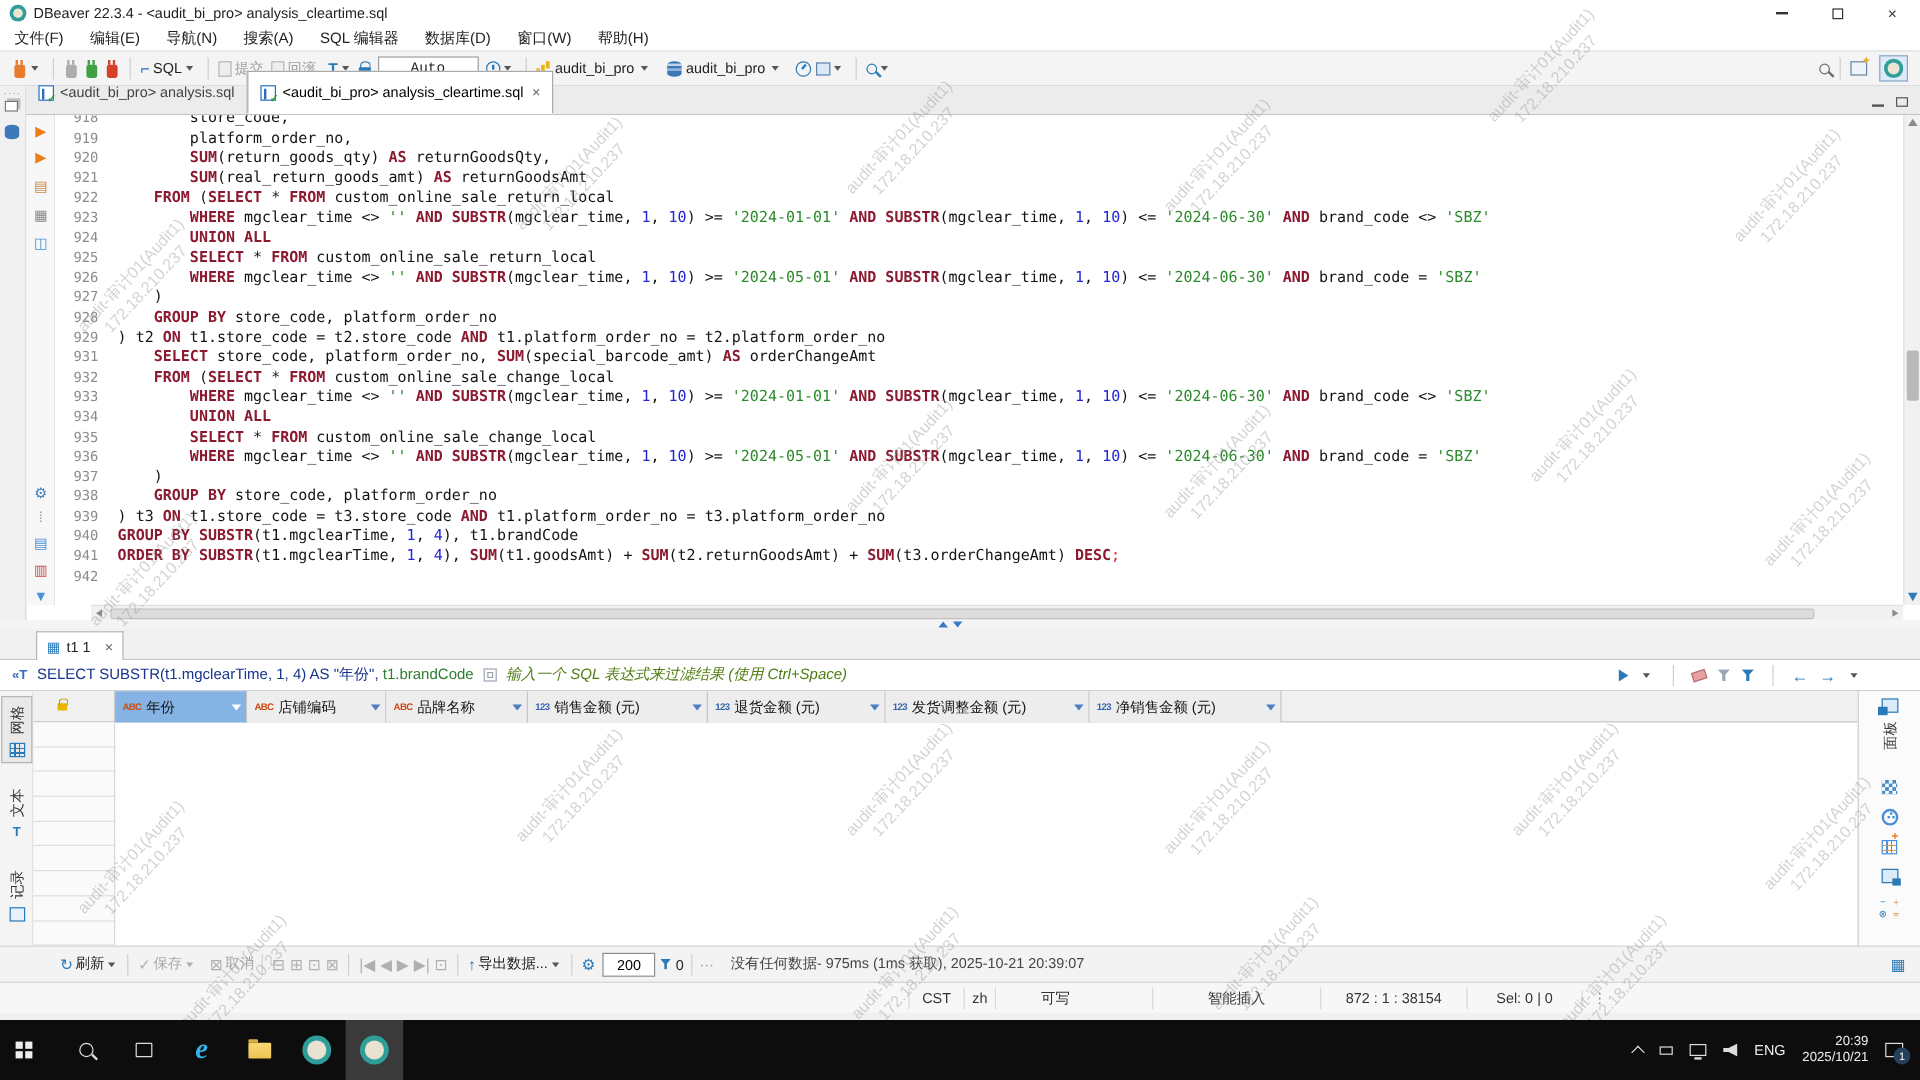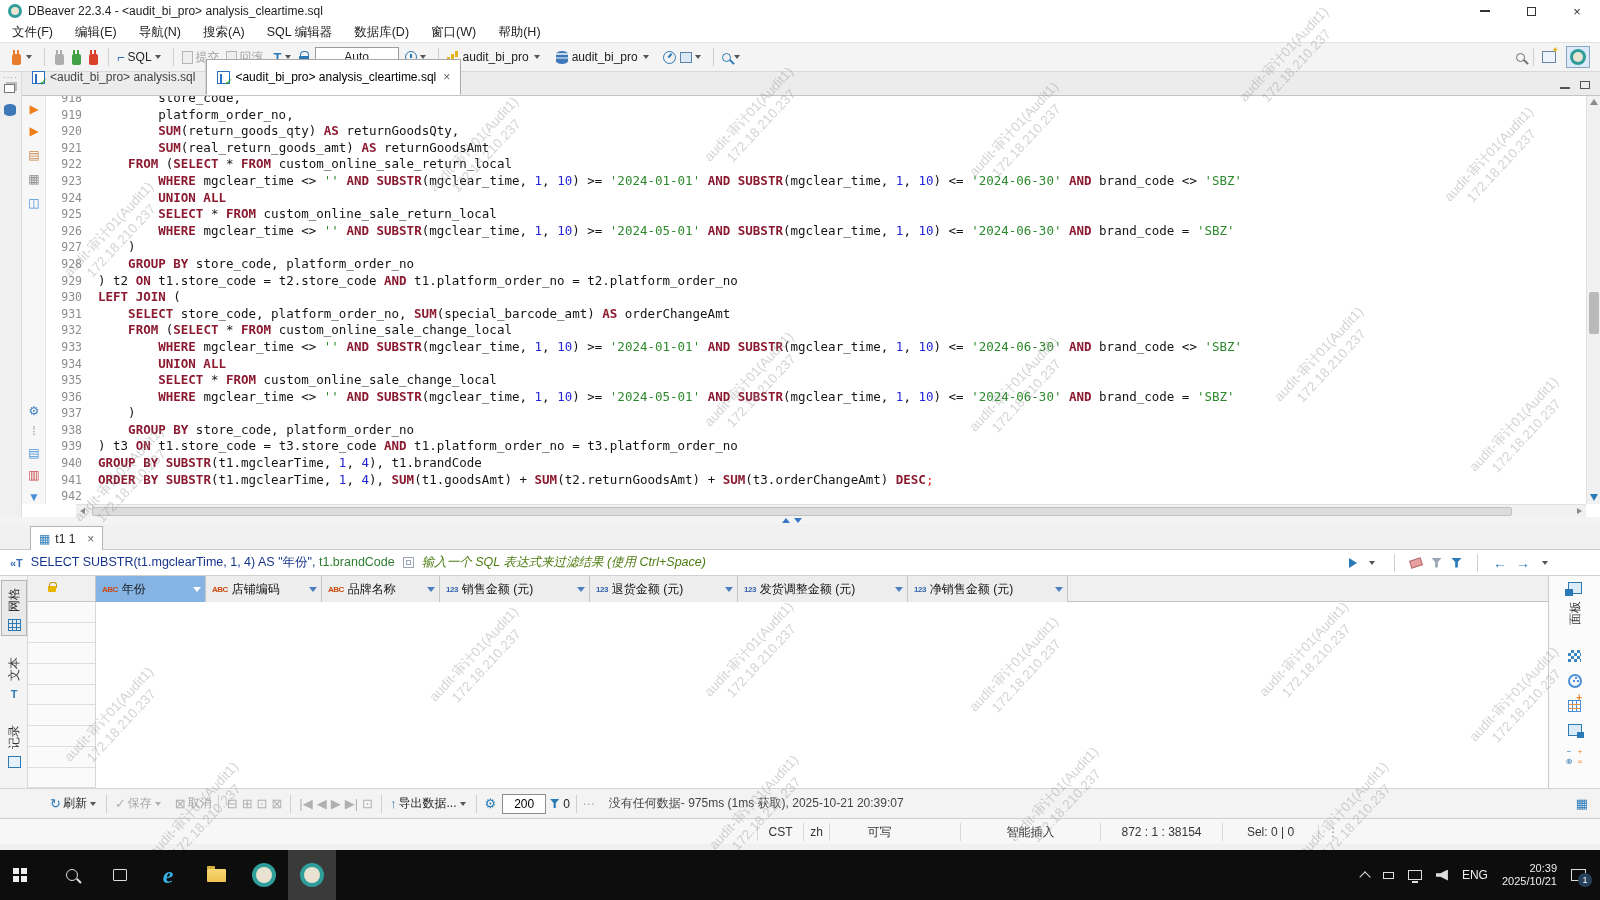--- a/index.html
+++ b/index.html
@@ -37,21 +37,21 @@
   .plug-green { background:#3fa143; color:#3fa143; }
   .plug-red { background:#d8402a; color:#d8402a; }
   .sqlico { color:#2a6fc0; font-weight:bold; font-size:13px; margin-right:3px; }
   .graylbl { color:#9e9e9e; margin-left:3px; }
   .gdoc { width:11px; height:13px; border:1.2px solid #b5b5b5; background:#eee; }
   .txnT { color:#2a7ab8; font-weight:bold; font-size:13px; }
   .lock { width:10px; height:8px; background:#2a7ab8; border-radius:1px; position:relative; margin-top:5px; }
   .lock::before { content:""; position:absolute; top:-5px; left:1.5px; width:7px; height:6px;
                   border:1.8px solid #2a7ab8; border-bottom:none; border-radius:4px 4px 0 0; }
   .autobox { width:84px; height:20px; border:1px solid #9c9c9c; background:#fff; display:flex;
-             align-items:center; justify-content:center; font-size:12px; margin:0 4px; }
+             align-items:center; justify-content:center; font-size:12px; margin:0 4px;font-family:Liberation Mono, monospace; }
   .clock { width:12px; height:12px; border:1.6px solid #2a7ab8; border-radius:50%; position:relative; }
   .clock::after { content:""; position:absolute; left:4.5px; top:2px; width:1.5px; height:4px; background:#2a7ab8; }
   .bars { width:12px; height:12px; position:relative; }
   .bars::after { content:""; position:absolute; bottom:0; left:0; width:3px; height:6px; background:#e8b21a;
                  box-shadow:4px -3px 0 #e8b21a, 8px -6px 0 #e8b21a; }
   .dbcyl { width:12px; height:13px; background:#3d78b8; border-radius:6px/3px; position:relative; }
   .dbcyl::after { content:""; position:absolute; left:0; top:2px; width:12px; height:2px; background:#fff; opacity:.7;
                   box-shadow:0 4px 0 rgba(255,255,255,.7); }
   .combo-lbl { margin:0 2px 0 4px; }
   .gauge { width:13px; height:13px; border:1.6px solid #2a7ab8; border-radius:50%; position:relative; }
@@ -397,21 +397,20 @@
         <div class="codeline"><span class="ln">920</span><span class="p">        </span><span class="k">SUM</span><span class="p">(return_goods_qty) </span><span class="k">AS</span><span class="p"> returnGoodsQty,</span></div>
         <div class="codeline"><span class="ln">921</span><span class="p">        </span><span class="k">SUM</span><span class="p">(real_return_goods_amt) </span><span class="k">AS</span><span class="p"> returnGoodsAmt</span></div>
         <div class="codeline"><span class="ln">922</span><span class="p">    </span><span class="k">FROM</span><span class="p"> (</span><span class="k">SELECT</span><span class="p"> * </span><span class="k">FROM</span><span class="p"> custom_online_sale_return_local</span></div>
         <div class="codeline"><span class="ln">923</span><span class="p">        </span><span class="k">WHERE</span><span class="p"> mgclear_time &lt;&gt; </span><span class="s">''</span><span class="p"> </span><span class="k">AND</span><span class="p"> </span><span class="k">SUBSTR</span><span class="p">(mgclear_time, </span><span class="n">1</span><span class="p">, </span><span class="n">10</span><span class="p">) &gt;= </span><span class="s">'2024-01-01'</span><span class="p"> </span><span class="k">AND</span><span class="p"> </span><span class="k">SUBSTR</span><span class="p">(mgclear_time, </span><span class="n">1</span><span class="p">, </span><span class="n">10</span><span class="p">) &lt;= </span><span class="s">'2024-06-30'</span><span class="p"> </span><span class="k">AND</span><span class="p"> brand_code &lt;&gt; </span><span class="s">'SBZ'</span></div>
         <div class="codeline"><span class="ln">924</span><span class="p">        </span><span class="k">UNION ALL</span></div>
         <div class="codeline"><span class="ln">925</span><span class="p">        </span><span class="k">SELECT</span><span class="p"> * </span><span class="k">FROM</span><span class="p"> custom_online_sale_return_local</span></div>
         <div class="codeline"><span class="ln">926</span><span class="p">        </span><span class="k">WHERE</span><span class="p"> mgclear_time &lt;&gt; </span><span class="s">''</span><span class="p"> </span><span class="k">AND</span><span class="p"> </span><span class="k">SUBSTR</span><span class="p">(mgclear_time, </span><span class="n">1</span><span class="p">, </span><span class="n">10</span><span class="p">) &gt;= </span><span class="s">'2024-05-01'</span><span class="p"> </span><span class="k">AND</span><span class="p"> </span><span class="k">SUBSTR</span><span class="p">(mgclear_time, </span><span class="n">1</span><span class="p">, </span><span class="n">10</span><span class="p">) &lt;= </span><span class="s">'2024-06-30'</span><span class="p"> </span><span class="k">AND</span><span class="p"> brand_code = </span><span class="s">'SBZ'</span></div>
         <div class="codeline"><span class="ln">927</span><span class="p">    )</span></div>
         <div class="codeline"><span class="ln">928</span><span class="p">    </span><span class="k">GROUP BY</span><span class="p"> store_code, platform_order_no</span></div>
         <div class="codeline"><span class="ln">929</span><span class="p">) t2 </span><span class="k">ON</span><span class="p"> t1.store_code = t2.store_code </span><span class="k">AND</span><span class="p"> t1.platform_order_no = t2.platform_order_no</span></div>
-        <div class="codeline"><span class="ln">930</span><span class="k">LEFT JOIN</span><span class="p"> (</span></div>
         <div class="codeline"><span class="ln">931</span><span class="p">    </span><span class="k">SELECT</span><span class="p"> store_code, platform_order_no, </span><span class="k">SUM</span><span class="p">(special_barcode_amt) </span><span class="k">AS</span><span class="p"> orderChangeAmt</span></div>
         <div class="codeline"><span class="ln">932</span><span class="p">    </span><span class="k">FROM</span><span class="p"> (</span><span class="k">SELECT</span><span class="p"> * </span><span class="k">FROM</span><span class="p"> custom_online_sale_change_local</span></div>
         <div class="codeline"><span class="ln">933</span><span class="p">        </span><span class="k">WHERE</span><span class="p"> mgclear_time &lt;&gt; </span><span class="s">''</span><span class="p"> </span><span class="k">AND</span><span class="p"> </span><span class="k">SUBSTR</span><span class="p">(mgclear_time, </span><span class="n">1</span><span class="p">, </span><span class="n">10</span><span class="p">) &gt;= </span><span class="s">'2024-01-01'</span><span class="p"> </span><span class="k">AND</span><span class="p"> </span><span class="k">SUBSTR</span><span class="p">(mgclear_time, </span><span class="n">1</span><span class="p">, </span><span class="n">10</span><span class="p">) &lt;= </span><span class="s">'2024-06-30'</span><span class="p"> </span><span class="k">AND</span><span class="p"> brand_code &lt;&gt; </span><span class="s">'SBZ'</span></div>
         <div class="codeline"><span class="ln">934</span><span class="p">        </span><span class="k">UNION ALL</span></div>
         <div class="codeline"><span class="ln">935</span><span class="p">        </span><span class="k">SELECT</span><span class="p"> * </span><span class="k">FROM</span><span class="p"> custom_online_sale_change_local</span></div>
         <div class="codeline"><span class="ln">936</span><span class="p">        </span><span class="k">WHERE</span><span class="p"> mgclear_time &lt;&gt; </span><span class="s">''</span><span class="p"> </span><span class="k">AND</span><span class="p"> </span><span class="k">SUBSTR</span><span class="p">(mgclear_time, </span><span class="n">1</span><span class="p">, </span><span class="n">10</span><span class="p">) &gt;= </span><span class="s">'2024-05-01'</span><span class="p"> </span><span class="k">AND</span><span class="p"> </span><span class="k">SUBSTR</span><span class="p">(mgclear_time, </span><span class="n">1</span><span class="p">, </span><span class="n">10</span><span class="p">) &lt;= </span><span class="s">'2024-06-30'</span><span class="p"> </span><span class="k">AND</span><span class="p"> brand_code = </span><span class="s">'SBZ'</span></div>
         <div class="codeline"><span class="ln">937</span><span class="p">    )</span></div>
         <div class="codeline"><span class="ln">938</span><span class="p">    </span><span class="k">GROUP BY</span><span class="p"> store_code, platform_order_no</span></div>
         <div class="codeline"><span class="ln">939</span><span class="p">) t3 </span><span class="k">ON</span><span class="p"> t1.store_code = t3.store_code </span><span class="k">AND</span><span class="p"> t1.platform_order_no = t3.platform_order_no</span></div>
         <div class="codeline"><span class="ln">940</span><span class="k">GROUP BY</span><span class="p"> </span><span class="k">SUBSTR</span><span class="p">(t1.mgclearTime, </span><span class="n">1</span><span class="p">, </span><span class="n">4</span><span class="p">), t1.brandCode</span></div>

